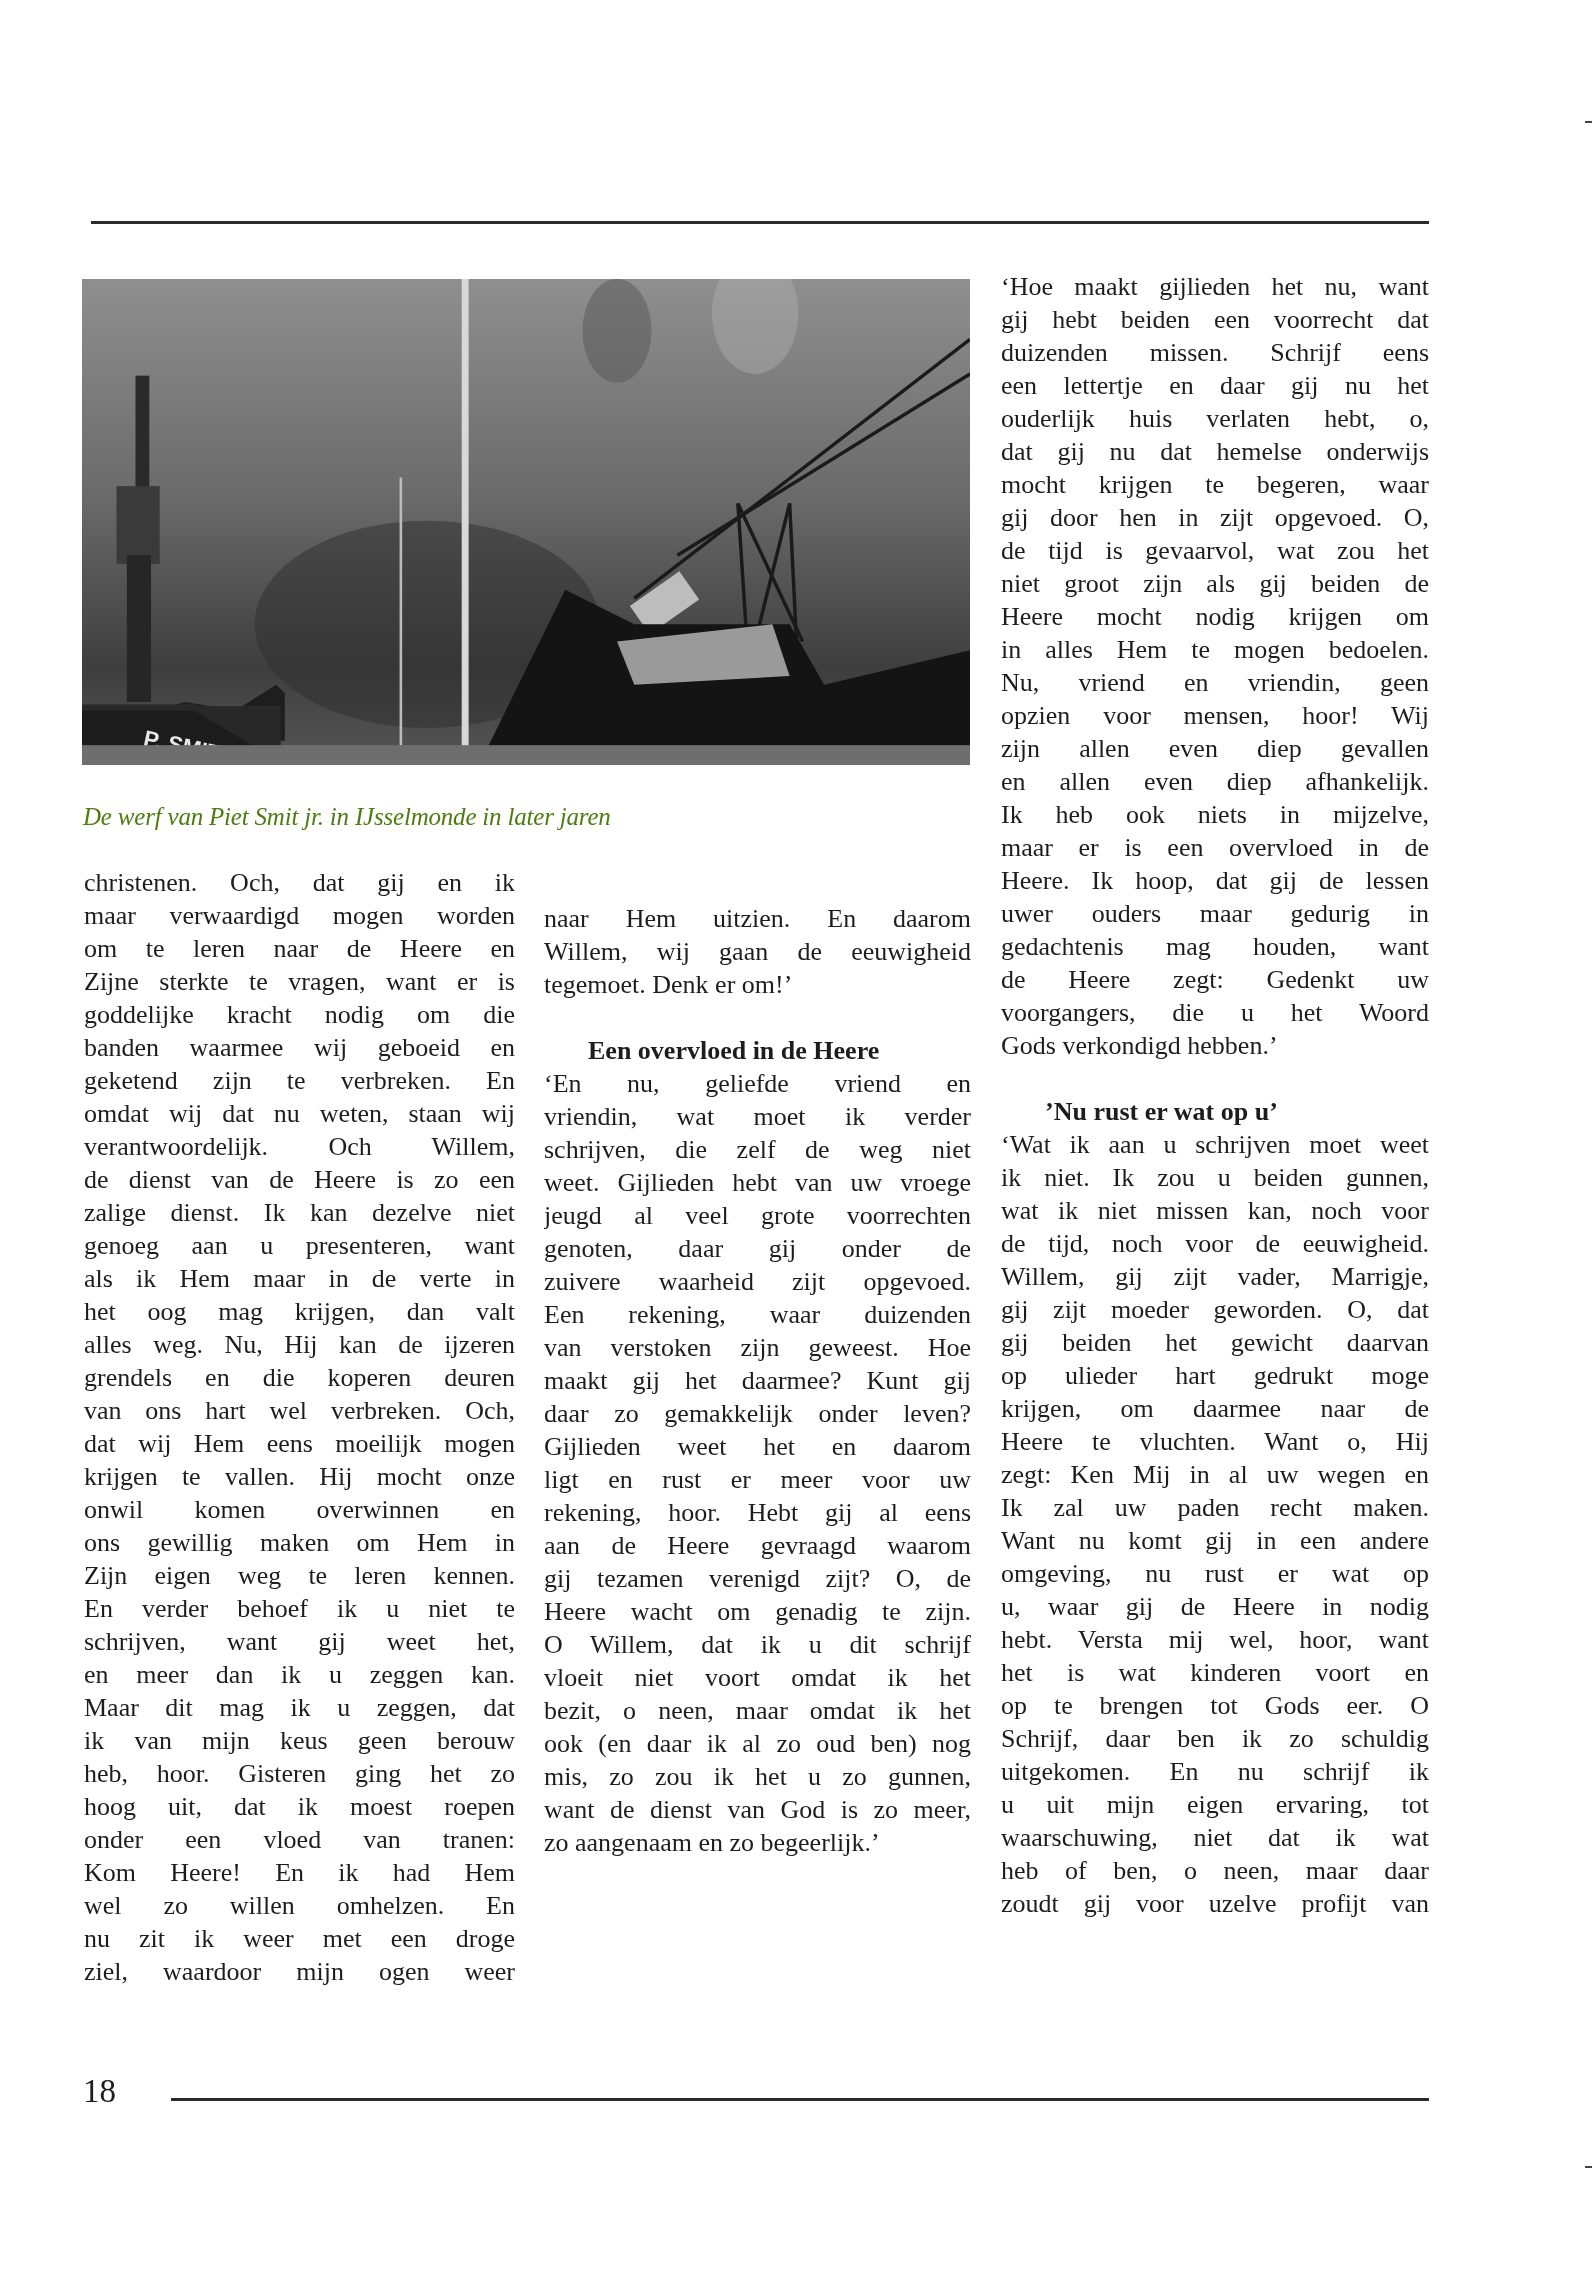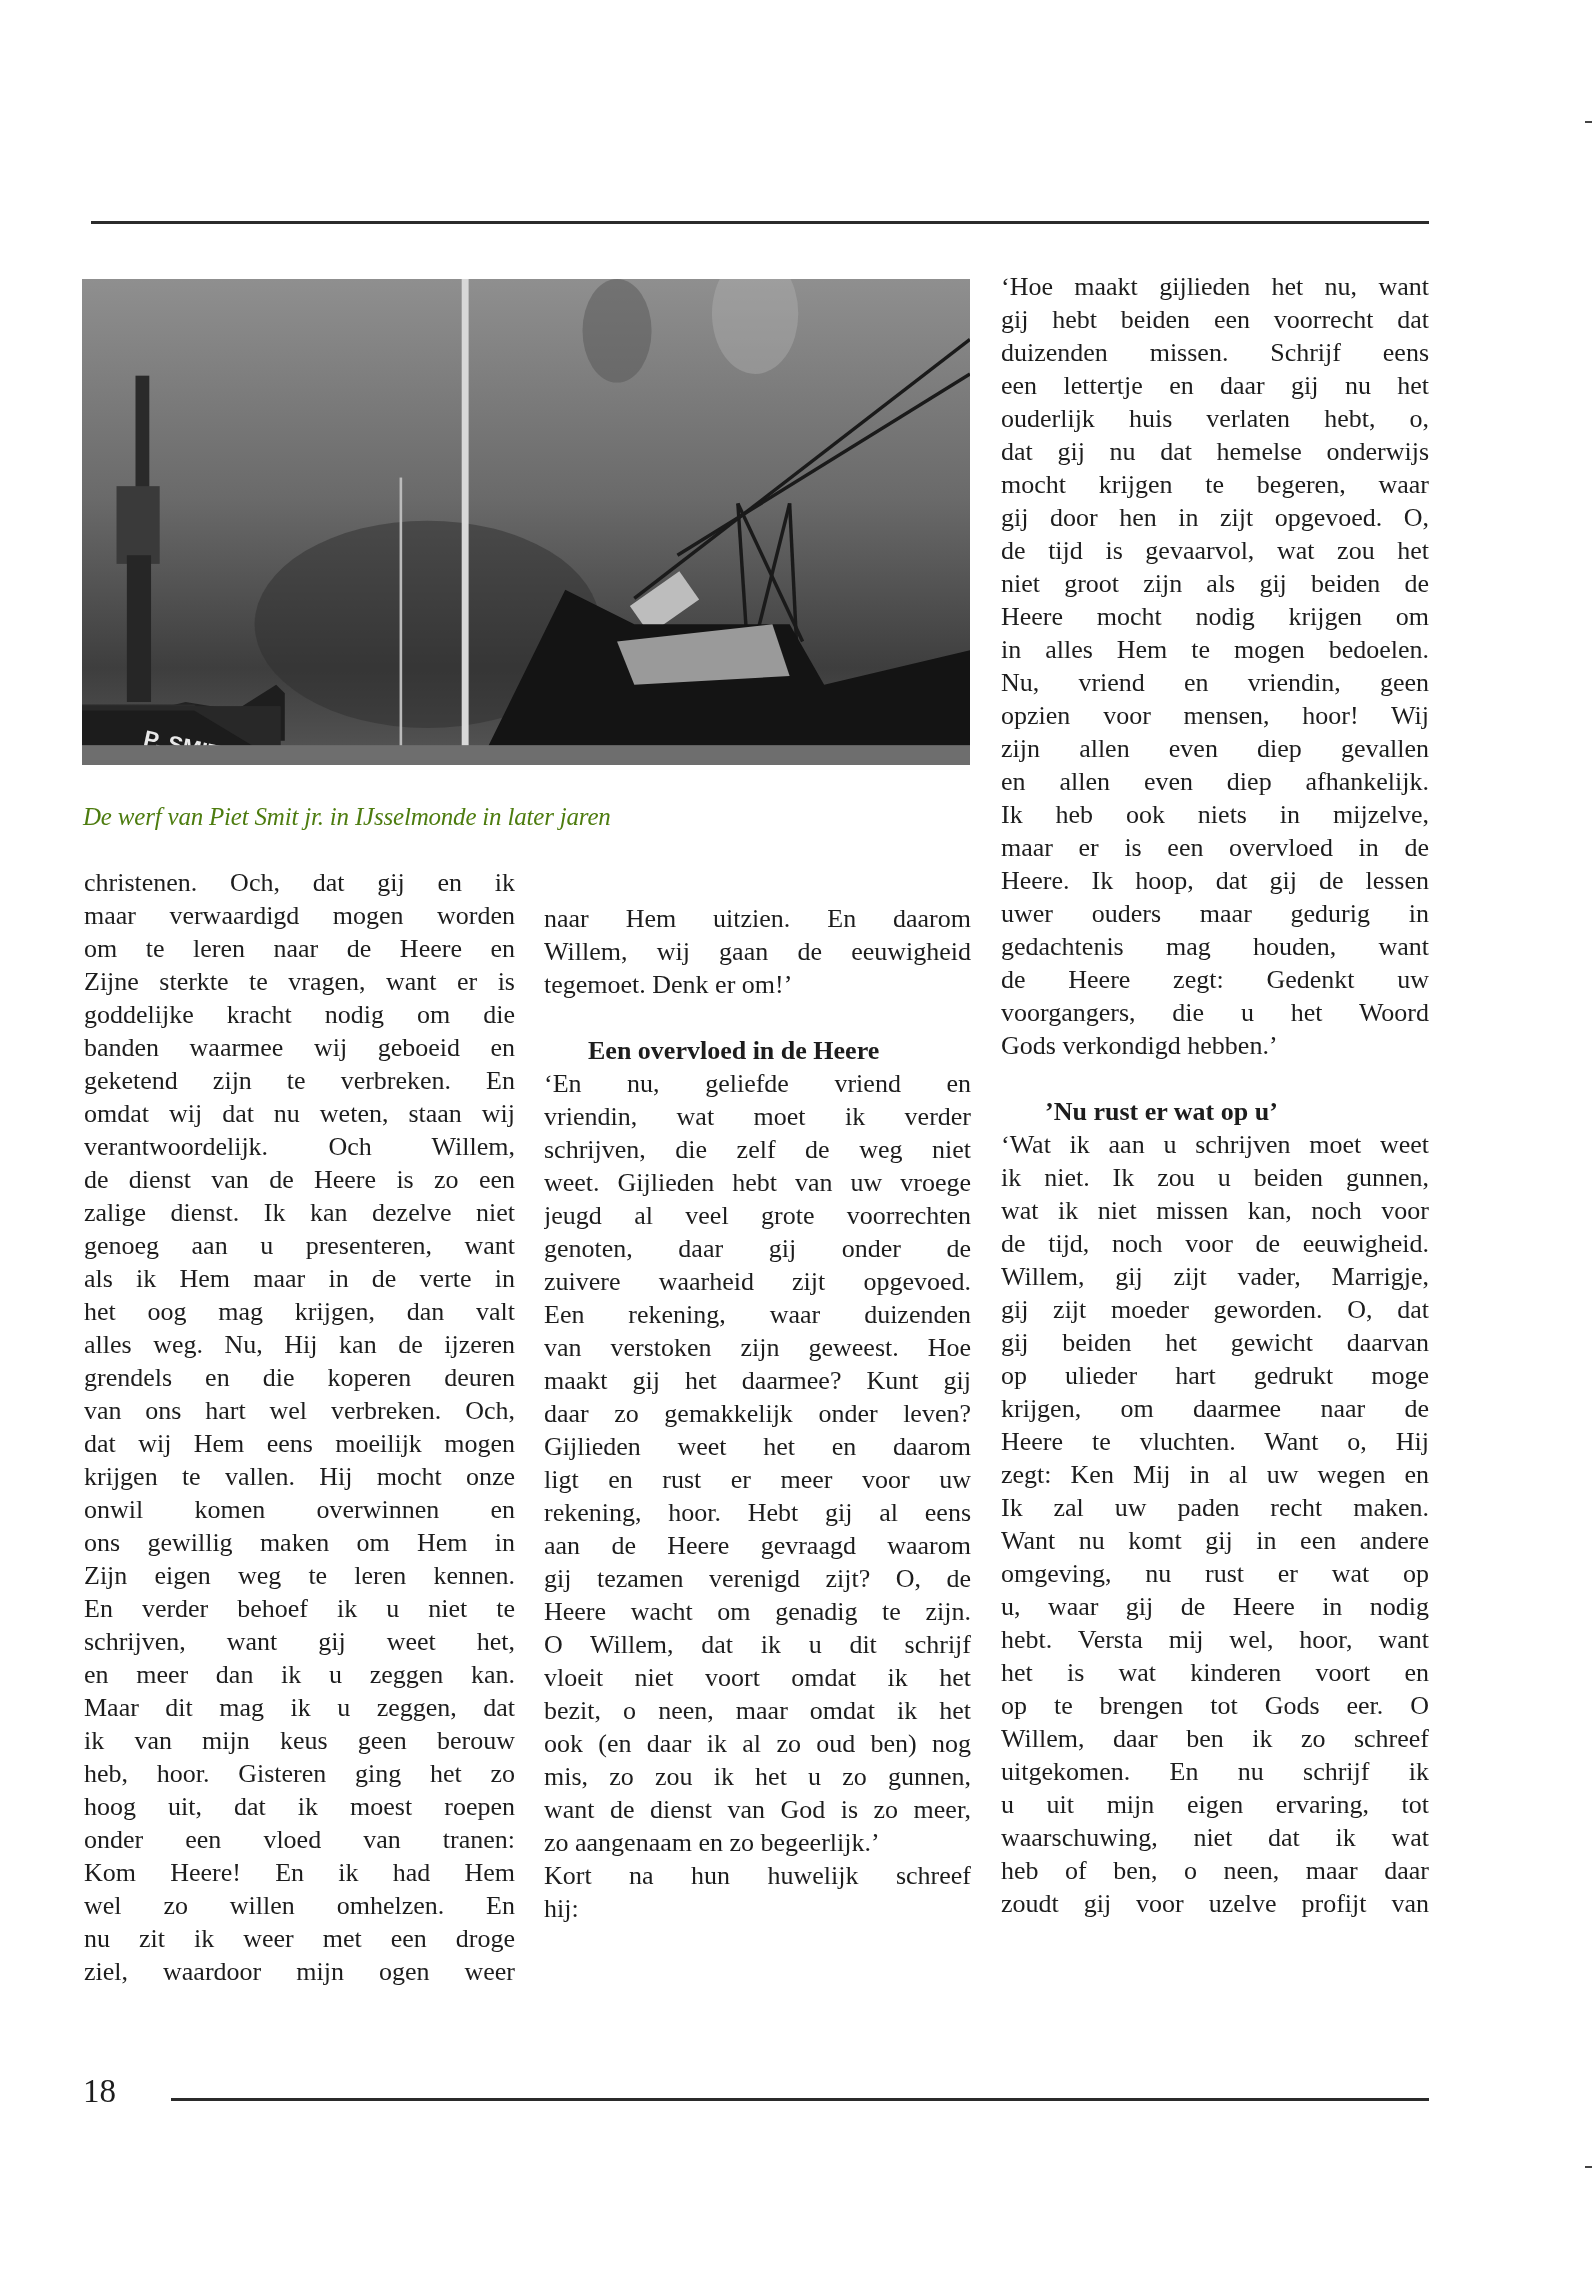--- a/index.html
+++ b/index.html
@@ -155,24 +155,20 @@
       <div class="line">gij tezamen verenigd zijt? O, de</div>
       <div class="line">Heere wacht om genadig te zijn.</div>
       <div class="line">O Willem, dat ik u dit schrijf</div>
       <div class="line">vloeit niet voort omdat ik het</div>
       <div class="line">bezit, o neen, maar omdat ik het</div>
       <div class="line">ook (en daar ik al zo oud ben) nog</div>
       <div class="line">mis, zo zou ik het u zo gunnen,</div>
       <div class="line">want de dienst van God is zo meer,</div>
       <div class="line last">zo aangenaam en zo begeerlijk.’</div>
     </div>
-    <div>
-      <div class="line">Kort na hun huwelijk schreef</div>
-      <div class="line last">hij:</div>
-    </div>
   </div>
 <div id="col-right" class="column">
     <div>
       <div class="line">‘Hoe maakt gijlieden het nu, want</div>
       <div class="line">gij hebt beiden een voorrecht dat</div>
       <div class="line">duizenden missen. Schrijf eens</div>
       <div class="line">een lettertje en daar gij nu het</div>
       <div class="line">ouderlijk huis verlaten hebt, o,</div>
       <div class="line">dat gij nu dat hemelse onderwijs</div>
       <div class="line">mocht krijgen te begeren, waar</div>
@@ -208,21 +204,21 @@
       <div class="line">krijgen, om daarmee naar de</div>
       <div class="line">Heere te vluchten. Want o, Hij</div>
       <div class="line">zegt: Ken Mij in al uw wegen en</div>
       <div class="line">Ik zal uw paden recht maken.</div>
       <div class="line">Want nu komt gij in een andere</div>
       <div class="line">omgeving, nu rust er wat op</div>
       <div class="line">u, waar gij de Heere in nodig</div>
       <div class="line">hebt. Versta mij wel, hoor, want</div>
       <div class="line">het is wat kinderen voort en</div>
       <div class="line">op te brengen tot Gods eer. O</div>
-      <div class="line">Willem, daar ben ik zo schreef</div>
+      <div class="line">Schrijf, daar ben ik zo schuldig</div>
       <div class="line">uitgekomen. En nu schrijf ik</div>
       <div class="line">u uit mijn eigen ervaring, tot</div>
       <div class="line">waarschuwing, niet dat ik wat</div>
       <div class="line">heb of ben, o neen, maar daar</div>
       <div class="line">zoudt gij voor uzelve profijt van</div>
     </div>
   </div>
 
 <div id="page-number">18</div>
 <div id="bottom-rule" class="rule"></div>

